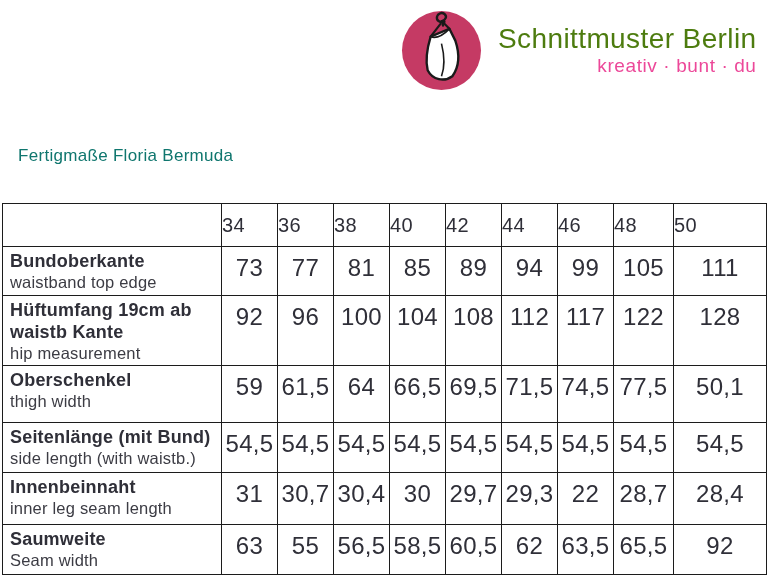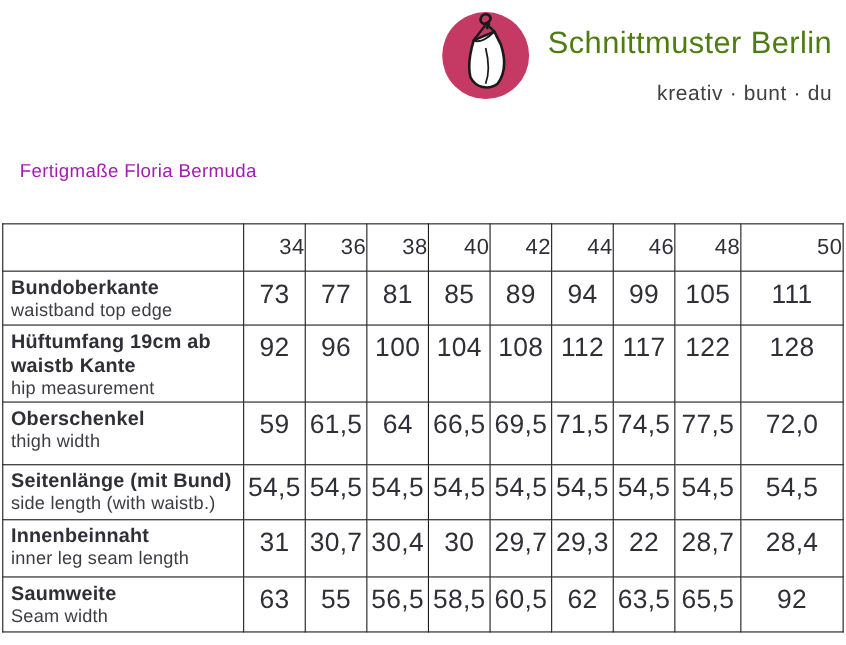--- a/index.html
+++ b/index.html
@@ -14,43 +14,43 @@
     position:absolute;top:10px;left:401px;
     display:flex;align-items:flex-start;
   }
   .logo-circle{width:81px;height:81px;flex:0 0 auto;}
   .logo-text{margin-left:16px;padding-top:14px;text-align:right;}
   .brand{
     font-size:28px;line-height:1.1;color:#4d7c0f;letter-spacing:0.4px;
     font-weight:400;white-space:nowrap;
   }
   .tagline{
-    font-size:19px;line-height:1.2;color:#404040;margin-top:20px;
+    font-size:19px;line-height:1.2;color:#ec4899;margin-top:0;
     letter-spacing:0.6px;white-space:nowrap;
   }
 
   
   .title{
     position:absolute;top:146px;left:18px;margin:0;
-    font-size:17px;font-weight:400;color:#a21caf;letter-spacing:0.3px;
+    font-size:17px;font-weight:400;color:#0f766e;letter-spacing:0.3px;
   }
 
   
   .size-table{
     position:absolute;top:203px;left:2px;width:765px;
     border-collapse:collapse;table-layout:fixed;
     color:#2f2f38;
   }
   .size-table th,.size-table td{
     border:1.5px solid #1c1c1c;
     padding:0;
   }
   .size-table thead th{
     height:42px;font-size:20px;font-weight:400;
-    text-align:right;vertical-align:middle;letter-spacing:0.5px;
+    text-align:left;vertical-align:middle;letter-spacing:0.5px;
   }
   td.value-cell{
     font-size:24px;text-align:center;vertical-align:top;
     padding-top:7px;letter-spacing:0.3px;
   }
   td.label-cell{
     vertical-align:top;padding:4px 4px 2px 7px;
   }
   .label-de{font-weight:700;font-size:18px;line-height:1.22;letter-spacing:0.2px;}
   .label-en{font-weight:400;font-size:16.5px;line-height:1.2;color:#3c3c44;letter-spacing:0.2px;}
@@ -156,21 +156,21 @@
             <div class="label-en">thigh width</div>
           </td>
           <td class="value-cell">59</td>
           <td class="value-cell">61,5</td>
           <td class="value-cell">64</td>
           <td class="value-cell">66,5</td>
           <td class="value-cell">69,5</td>
           <td class="value-cell">71,5</td>
           <td class="value-cell">74,5</td>
           <td class="value-cell">77,5</td>
-          <td class="value-cell">72,0</td>
+          <td class="value-cell">50,1</td>
         </tr>
         <tr>
           <td class="label-cell">
             <div class="label-de">Seitenlänge (mit Bund)</div>
             <div class="label-en">side length (with waistb.)</div>
           </td>
           <td class="value-cell">54,5</td>
           <td class="value-cell">54,5</td>
           <td class="value-cell">54,5</td>
           <td class="value-cell">54,5</td>

